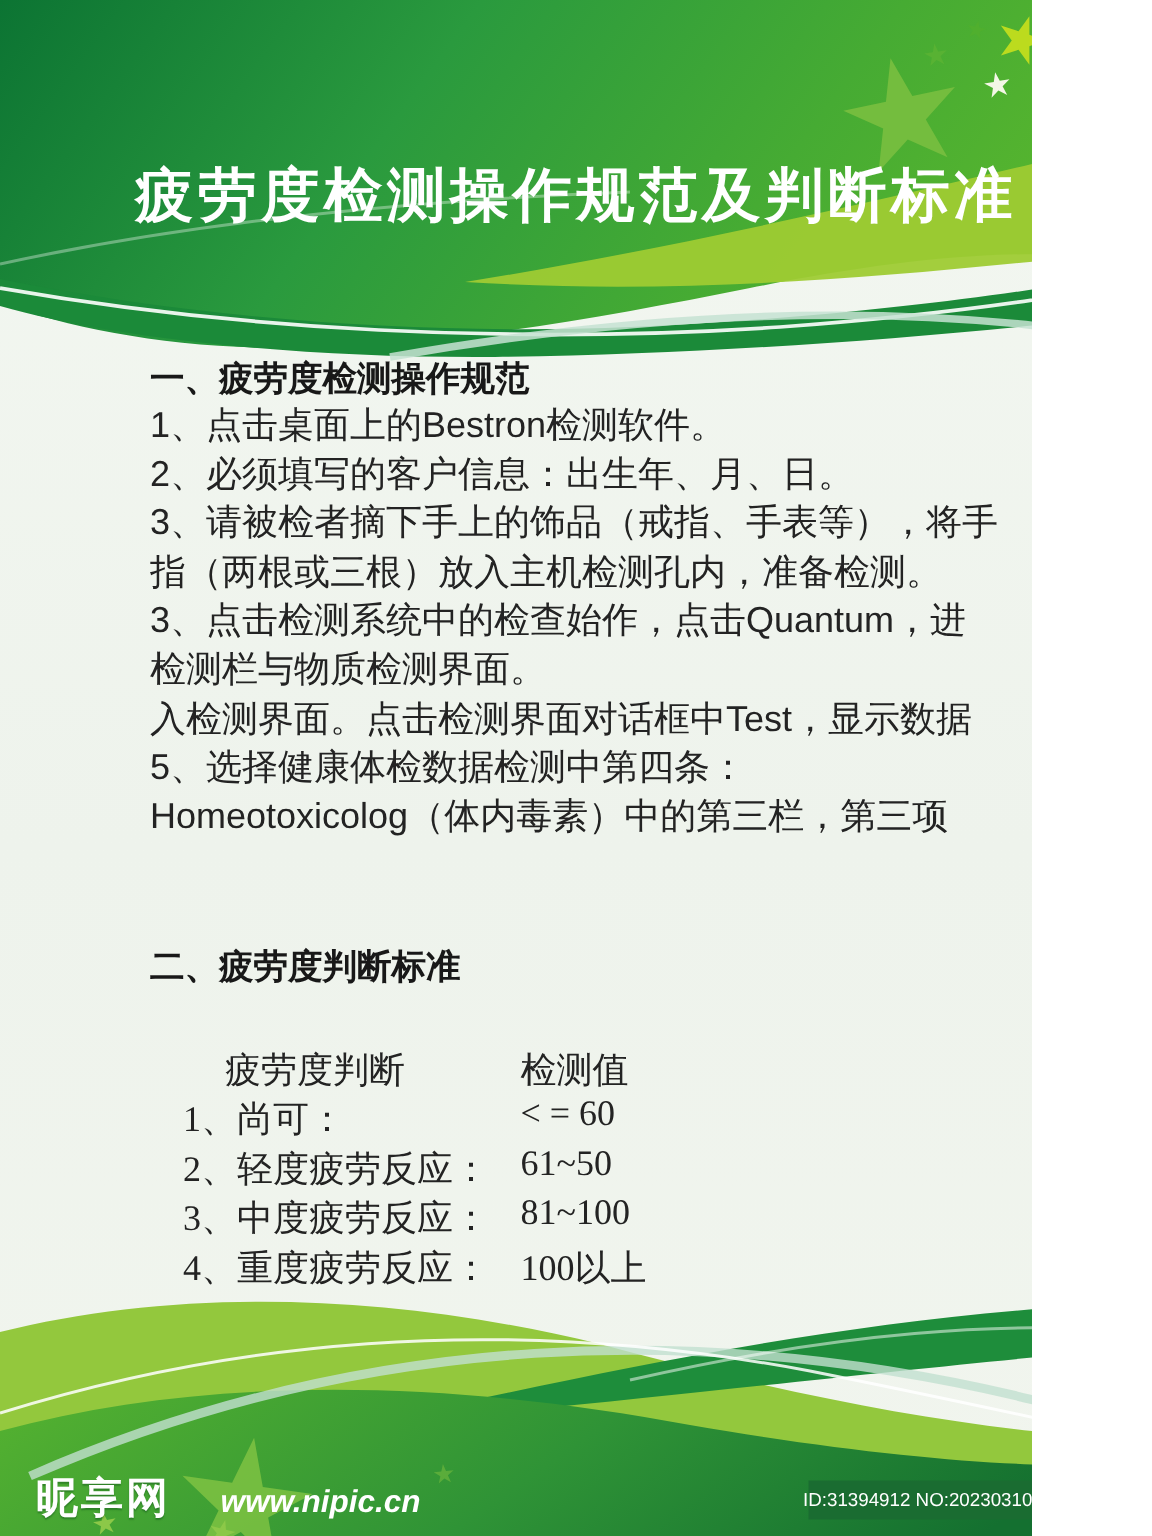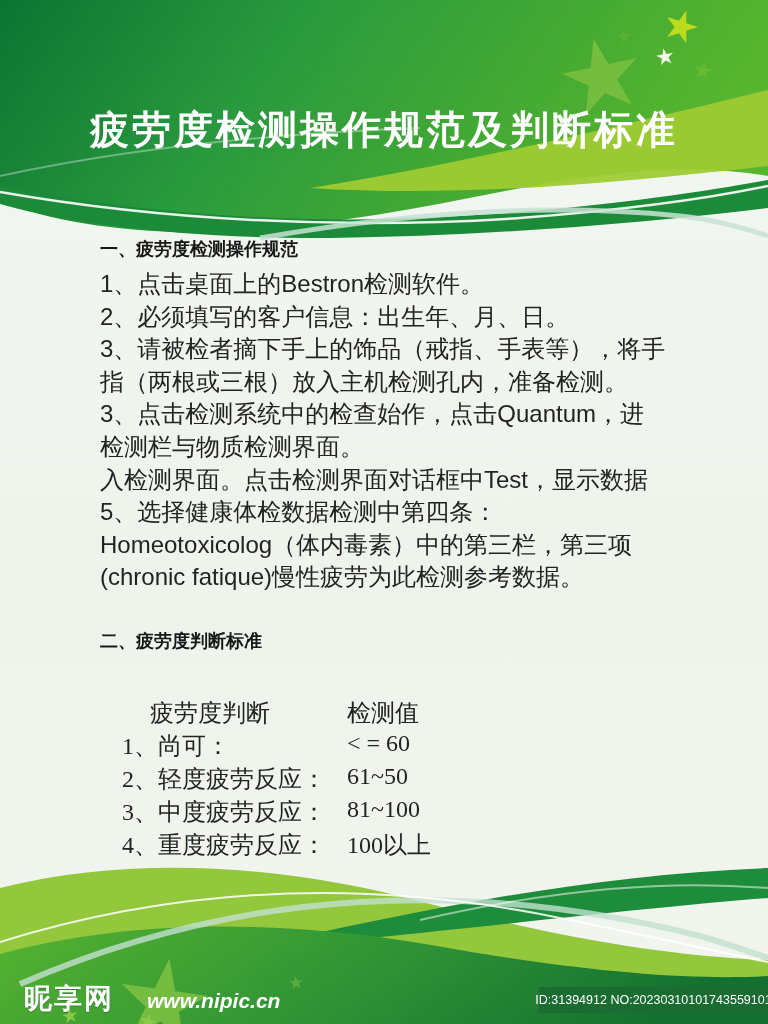--- a/index.html
+++ b/index.html
@@ -1,30 +1,30 @@
 <!DOCTYPE html>
 <html><head>
 <meta charset="utf-8">
 <style>
   html,body{margin:0;padding:0;}
   .poster{
-    position:relative;width:768px;height:1024px;overflow:hidden;
+    position:relative;width:688px;height:1024px;overflow:hidden;
     background:linear-gradient(180deg,#f3f7f1 0%,#eef3ec 55%,#f1f5ee 100%);
     font-family:"Liberation Sans",sans-serif;color:#232323;
   }
   .art{position:absolute;left:0;z-index:1;pointer-events:none;}
   .hdr-art{top:0;}
   .ftr-art{top:824px;}
   .txt{position:absolute;z-index:2;}
   .title{
     top:103px;left:0;width:768px;text-align:center;
     color:#ffffff;font-size:39px;font-weight:bold;letter-spacing:3px;
     white-space:nowrap;
   }
-  .sec-heading{left:100px;font-size:18px;font-weight:bold;color:#181818;white-space:nowrap;}
+  .sec-heading{left:100px;font-size:23px;font-weight:bold;color:#181818;white-space:nowrap;}
   .s1h{top:237px;}
   .s2h{top:629px;}
   .body-lines{top:268px;left:100px;font-size:24px;line-height:32.6px;white-space:nowrap;}
   .tbl-hdr-row,.trow{left:0;width:768px;height:33px;font-size:24px;white-space:nowrap;font-family:Liberation Serif, serif;}
   .tbl-hdr-row{top:697px;}
   .c1{position:absolute;left:150px;}
   .c2{position:absolute;left:347px;}
   .rlab{position:absolute;left:122px;}
   .rval{position:absolute;left:347px;}
   .r0{top:730px;} .r1{top:763px;} .r2{top:796px;} .r3{top:829px;}
@@ -131,21 +131,20 @@
   <div class="txt body-lines">
     <div>1、点击桌面上的Bestron检测软件。</div>
     <div>2、必须填写的客户信息：出生年、月、日。</div>
     <div>3、请被检者摘下手上的饰品（戒指、手表等），将手</div>
     <div>指（两根或三根）放入主机检测孔内，准备检测。</div>
     <div>3、点击检测系统中的检查始作，点击Quantum，进</div>
     <div>检测栏与物质检测界面。</div>
     <div>入检测界面。点击检测界面对话框中Test，显示数据</div>
     <div>5、选择健康体检数据检测中第四条：</div>
     <div>Homeotoxicolog（体内毒素）中的第三栏，第三项</div>
-    <div>(chronic fatique)慢性疲劳为此检测参考数据。</div>
   </div>
 
   <div class="txt sec-heading s2h">二、疲劳度判断标准</div>
 
   <div class="txt tbl-hdr-row">
     <span class="c1">疲劳度判断</span>
     <span class="c2">检测值</span>
   </div>
 
   <div class="txt trow r0">

